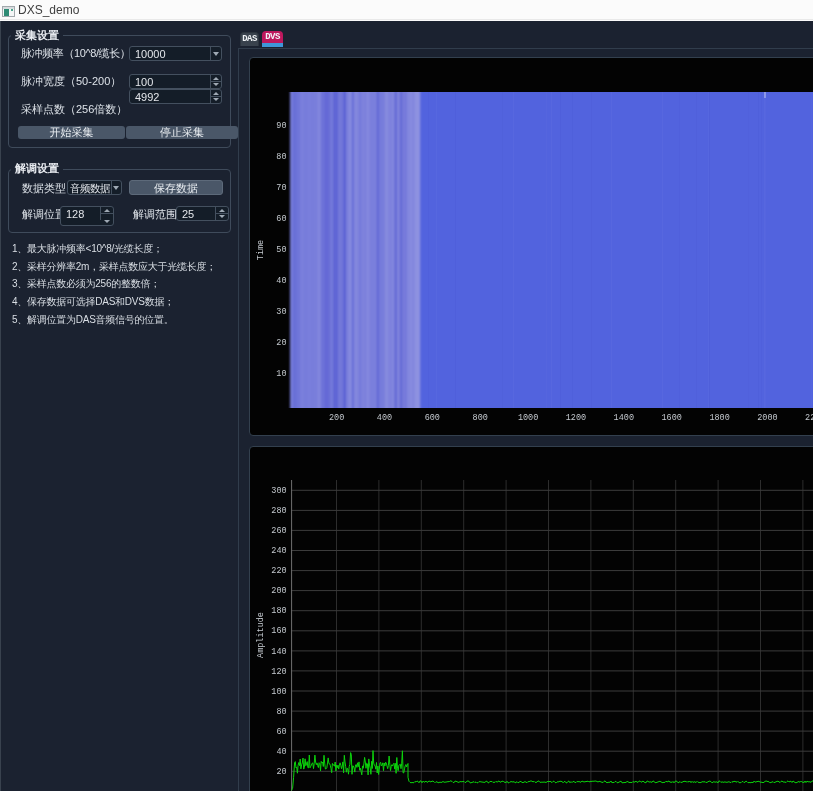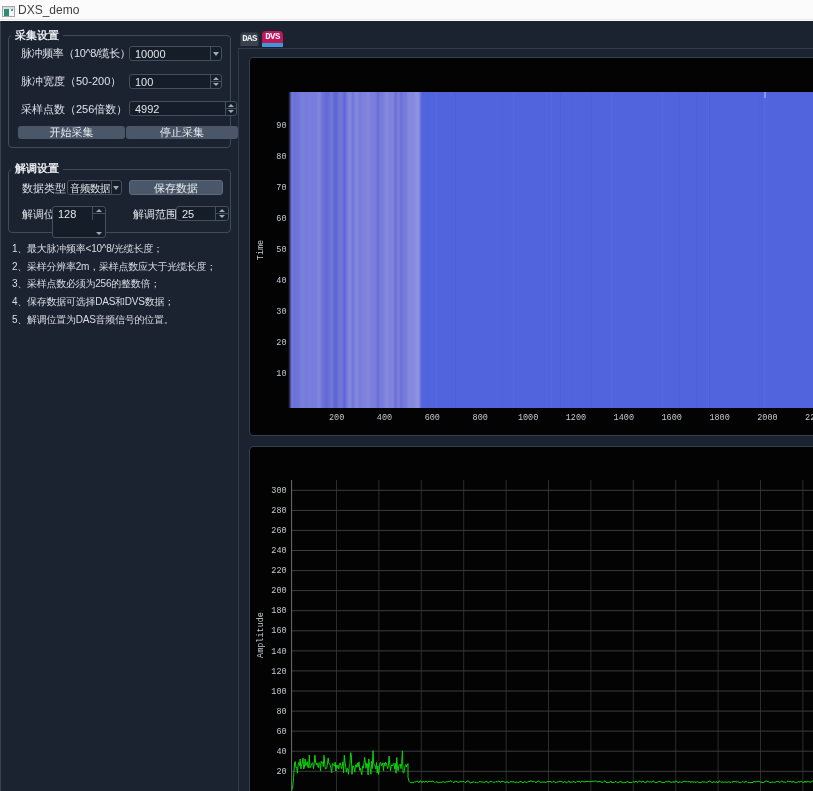--- a/index.html
+++ b/index.html
@@ -37,41 +37,41 @@
 </div>
 <div class="lbl" style="left:21px;top:74px">脉冲宽度（50-200）</div>
 <div class="field" style="left:129px;top:74px;width:93px;height:15px">
     <span style="position:absolute;left:5px;top:1px">100</span>
   <div class="sep" style="right:10px;top:0;height:13px"></div>
   <div class="abs" style="right:0;top:6px;width:10px;height:1px;background:#44505f"></div>
   <div class="arrow-up-s" style="right:2px;top:2px"></div>
     <div class="arrow-dn-s" style="right:2px;bottom:2px"></div>
 </div>
 <div class="lbl" style="left:21px;top:102px">采样点数（256倍数）</div>
-<div class="field" style="left:129px;top:101px;width:108px;height:15px">
+<div class="field" style="left:129px;top:89px;width:93px;height:15px">
     <span style="position:absolute;left:5px;top:1px">4992</span>
   <div class="sep" style="right:10px;top:0;height:13px"></div>
   <div class="abs" style="right:0;top:6px;width:10px;height:1px;background:#44505f"></div>
   <div class="arrow-up-s" style="right:2px;top:2px"></div>
     <div class="arrow-dn-s" style="right:2px;bottom:2px"></div>
 </div>
 <div class="btn" style="left:18px;top:126px;width:107px;height:13px;line-height:13px">开始采集</div>
 <div class="btn" style="left:126px;top:126px;width:112px;height:13px;line-height:13px">停止采集</div>
 
 <div class="grp" style="left:8px;top:169px;width:223px;height:64px"></div>
 <div class="grptitle" style="left:11px;top:161px">解调设置</div>
 <div class="lbl" style="left:22px;top:181px">数据类型</div>
 <div class="field" style="left:67px;top:180px;width:55px;height:15px;overflow:hidden">
     <span style="position:absolute;left:2px;top:1px;font-size:10.5px;letter-spacing:-0.5px">音频数据</span>
   <div class="sep" style="right:9px;top:0;height:13px"></div>
   <div class="arrow-dn" style="right:2px;top:5px;border-left-width:3px;border-right-width:3px"></div>
 </div>
 <div class="btn" style="left:129px;top:180px;width:94px;height:15px;line-height:15px;border:1px solid #5d6a7a">保存数据</div>
 <div class="lbl" style="left:22px;top:207px">解调位置</div>
-<div class="field" style="left:52px;top:206px;width:54px;height:32px">
+<div class="field" style="left:60px;top:206px;width:54px;height:20px">
     <span style="position:absolute;left:5px;top:1px">128</span>
   <div class="sep" style="right:12px;top:0;height:13px"></div>
   <div class="abs" style="right:0;top:6px;width:12px;height:1px;background:#44505f"></div>
   <div class="arrow-up-s" style="right:3px;top:2px"></div>
     <div class="arrow-dn-s" style="right:3px;bottom:2px"></div>
 </div>
 <div class="lbl" style="left:133px;top:207px">解调范围</div>
 <div class="field" style="left:176px;top:206px;width:53px;height:15px">
     <span style="position:absolute;left:5px;top:1px">25</span>
   <div class="sep" style="right:12px;top:0;height:13px"></div>

